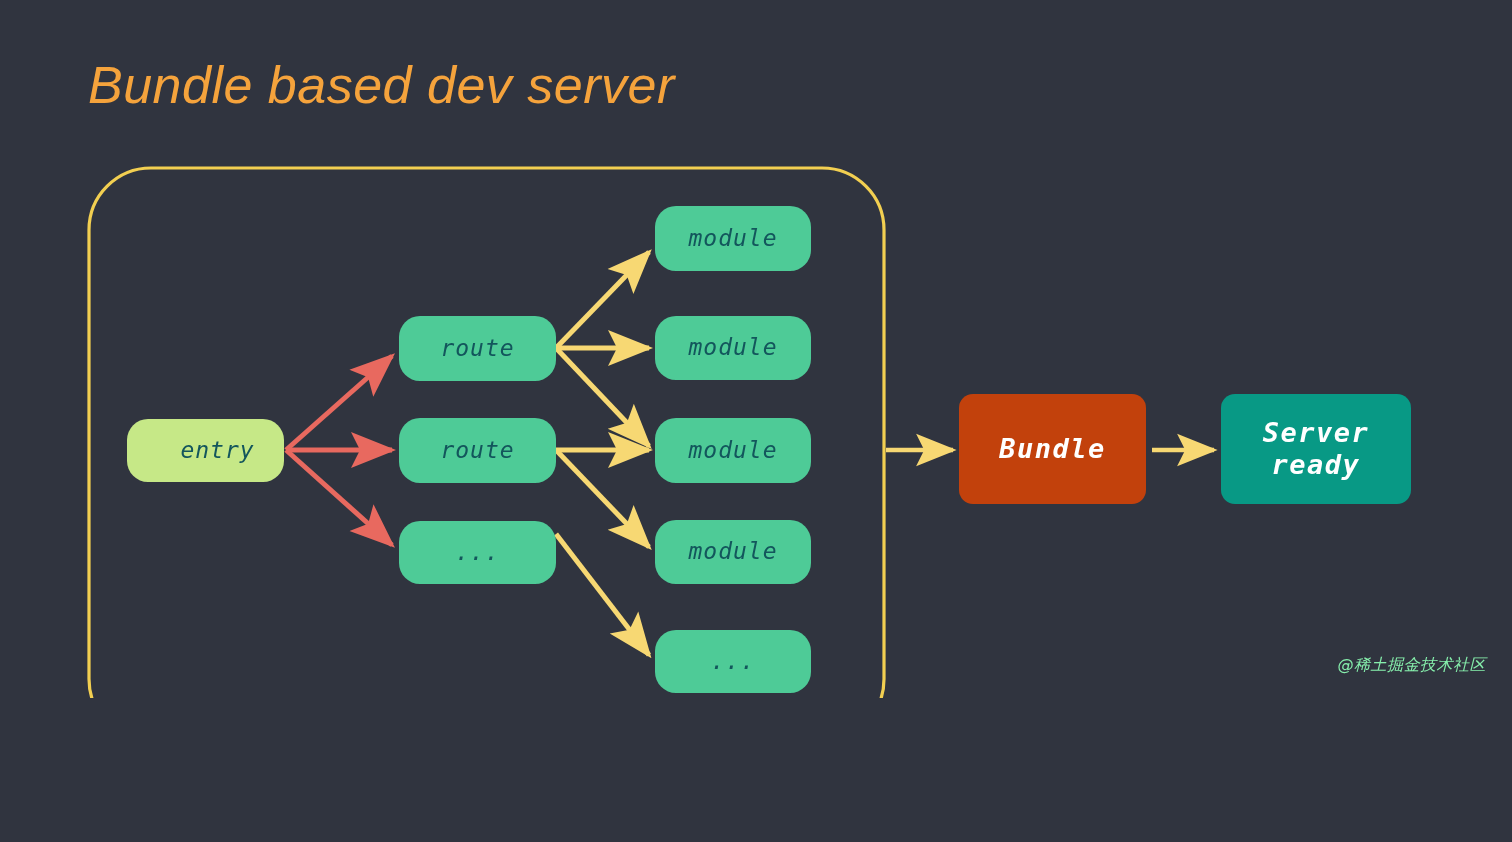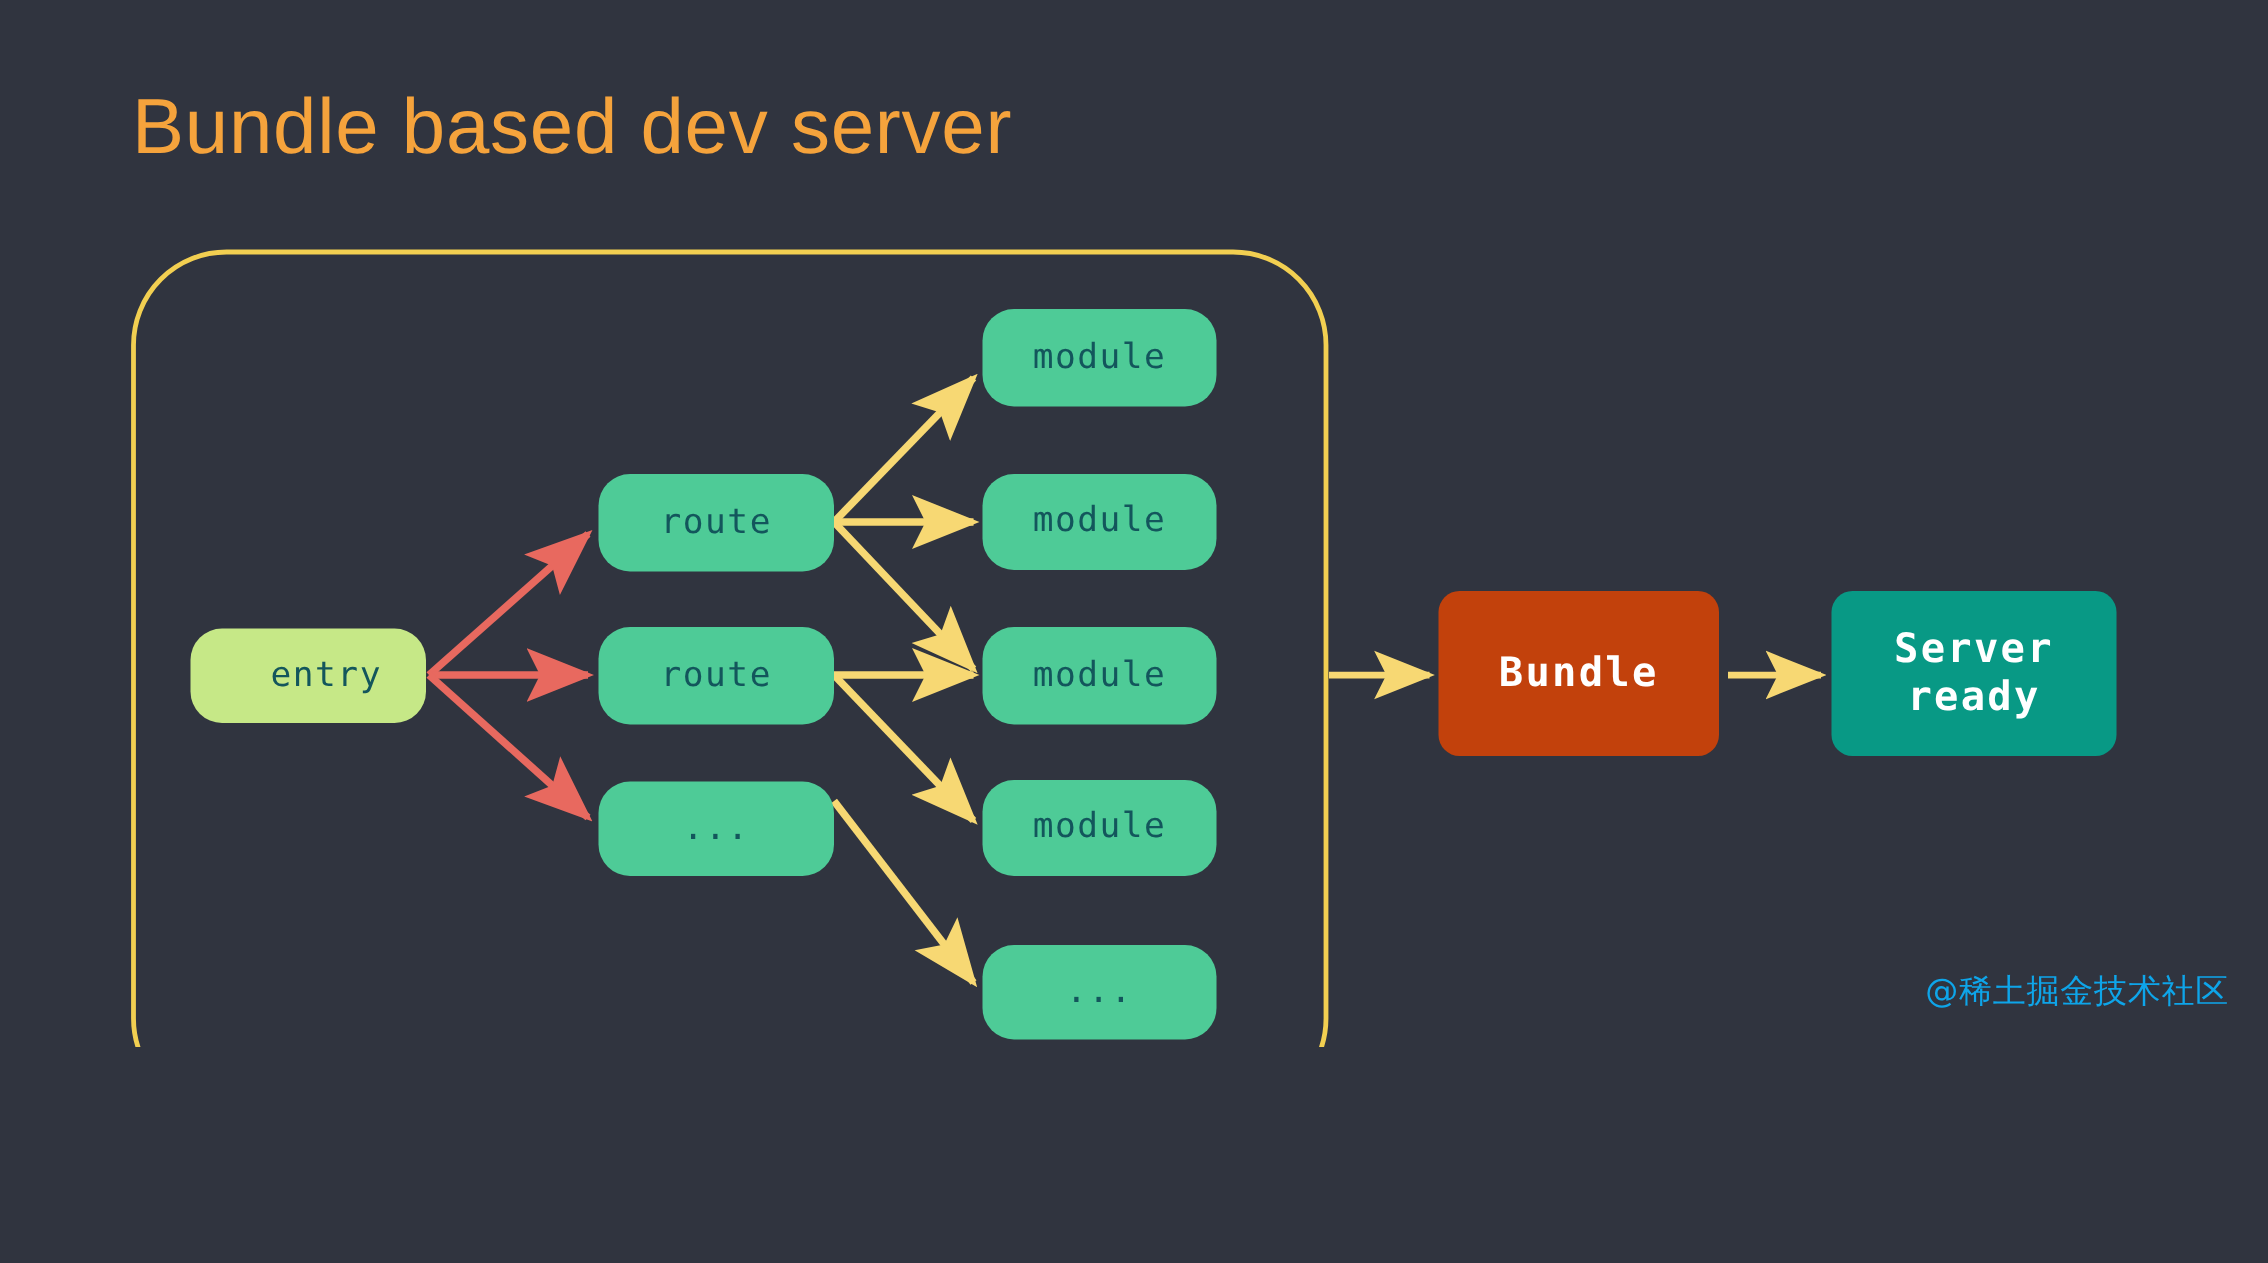--- a/index.html
+++ b/index.html
@@ -7,20 +7,21 @@
     padding: 0;
     background: #30343f;
   }
   #slide {
     position: relative;
     width: 1512px;
     height: 698px;
     background: #30343f;
     overflow: hidden;
     font-family: "Liberation Sans", sans-serif;
+    font-style: italic;
   }
   #title {
     position: absolute;
     left: 88px;
     top: 55px;
     font-family: "Liberation Sans", sans-serif;
     font-size: 52px;
     font-weight: 400;
     letter-spacing: 0.5px;
     color: #f5a33c;
@@ -73,22 +74,22 @@
     font-weight: bold;
     letter-spacing: 1.5px;
     border-radius: 14px;
     white-space: pre-line;
   }
   #watermark {
     position: absolute;
     right: 26px;
     bottom: 22px;
     font-family: "DejaVu Sans", sans-serif;
-    font-size: 22px;
-    color: #0ea5e9;
+    font-size: 16px;
+    color: #86efac;
     letter-spacing: 0.5px;
     user-select: none;
   }
 </style>
 </head>
 <body>
 
 <div id="slide">
 
   <div id="title">Bundle based dev server</div>

